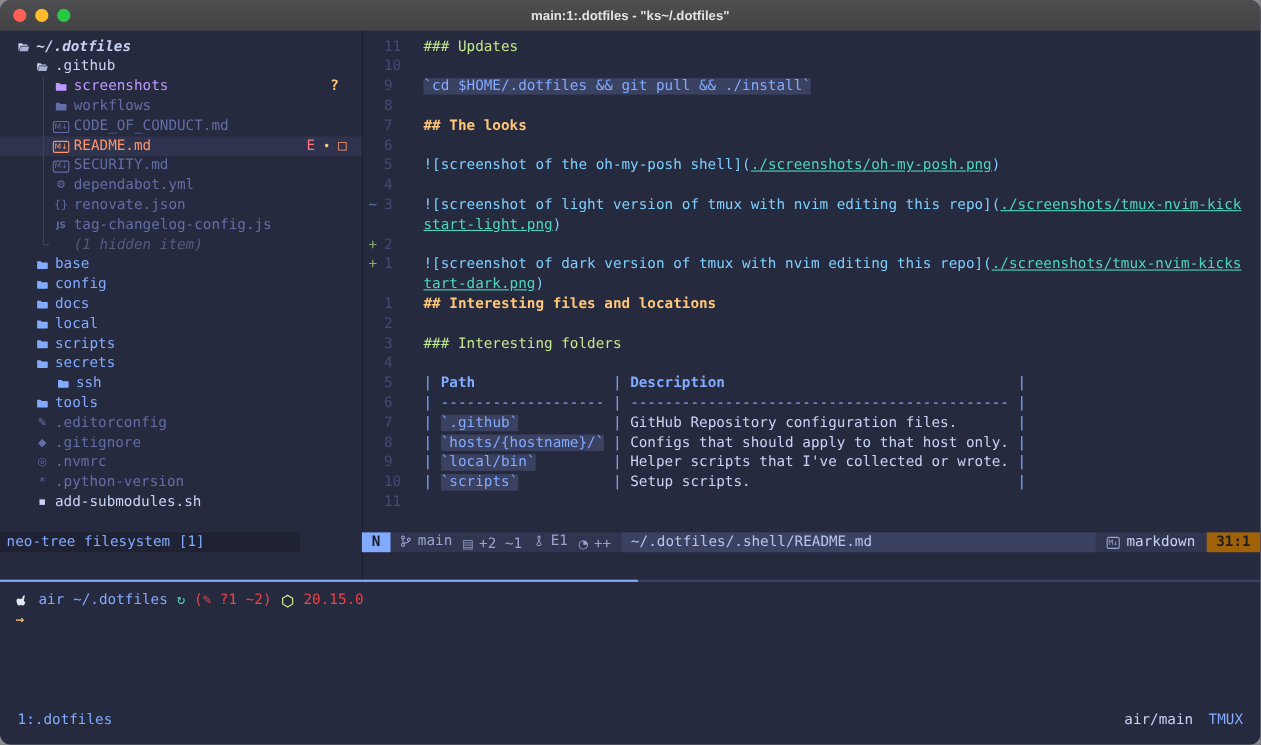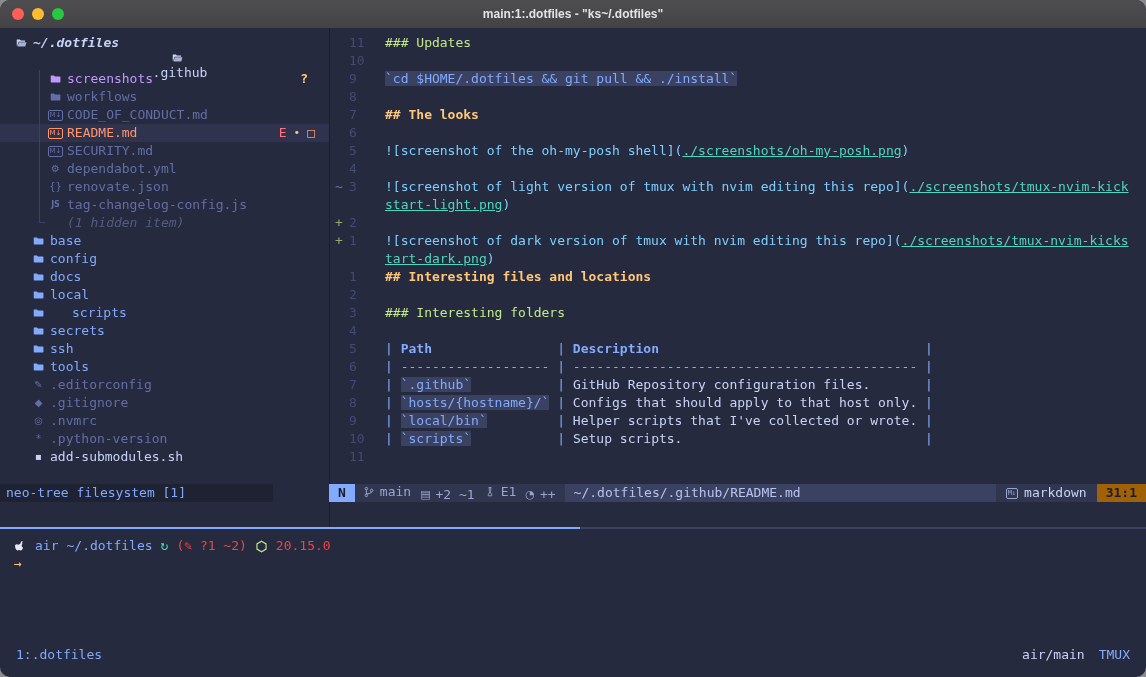--- a/index.html
+++ b/index.html
@@ -98,21 +98,21 @@
     <div class="title">main:1:.dotfiles - "ks~/.dotfiles"</div>
   </div>
 
   <div class="nvim">
     <div class="sidebar">
       <div class="tree" id="tree">
           <div class="srow st-root" style="padding-left: 14px;"><span class="ic"><svg width="12" height="12" viewBox="0 0 16 16">
                 <path d="M1 3.2h4.2l1.4 1.5H12v1.5H3.4L1.6 12H1.9a.9.9 0 0 1-.9-.9z" fill="currentColor"></path>
                 <path d="M3.8 6.9H14l-1.7 5.8H2.1z" fill="currentColor" opacity=".8"></path>
               </svg></span><span>~/.dotfiles</span></div>
-          <div class="srow st-open-dir" style="padding-left: 31px; flex-direction: column;"><span class="ic"><svg width="12" height="12" viewBox="0 0 16 16">
+          <div class="srow st-open-dir" style="padding-left: 31px;"><span class="ic"><svg width="12" height="12" viewBox="0 0 16 16">
                 <path d="M1 3.2h4.2l1.4 1.5H12v1.5H3.4L1.6 12H1.9a.9.9 0 0 1-.9-.9z" fill="currentColor"></path>
                 <path d="M3.8 6.9H14l-1.7 5.8H2.1z" fill="currentColor" opacity=".8"></path>
               </svg></span><span>.github</span></div>
           <div class="srow st-purple" style="padding-left: 48px;"><span class="ic"><svg width="12" height="12" viewBox="0 0 16 16">
                 <path d="M1 3.2h4.2l1.4 1.5H13a.9.9 0 0 1 .9.9v6.2a.9.9 0 0 1-.9.9H1.9a.9.9 0 0 1-.9-.9z" fill="currentColor"></path>
               </svg></span><span>screenshots</span><span class="badge">?</span></div>
           <div class="srow st-dim" style="padding-left: 48px;"><span class="ic"><svg width="12" height="12" viewBox="0 0 16 16">
                 <path d="M1 3.2h4.2l1.4 1.5H13a.9.9 0 0 1 .9.9v6.2a.9.9 0 0 1-.9.9H1.9a.9.9 0 0 1-.9-.9z" fill="currentColor"></path>
               </svg></span><span>workflows</span></div>
           <div class="srow st-dim" style="padding-left: 48px;"><span class="ic"><span style="font-size:7px;border:1px solid currentColor;border-radius:2px;padding:0 1px;line-height:9px;">M↓</span></span><span>CODE_OF_CONDUCT.md</span></div>
@@ -127,27 +127,27 @@
               </svg></span><span>base</span></div>
           <div class="srow st-dir" style="padding-left: 31px;"><span class="ic"><svg width="12" height="12" viewBox="0 0 16 16">
                 <path d="M1 3.2h4.2l1.4 1.5H13a.9.9 0 0 1 .9.9v6.2a.9.9 0 0 1-.9.9H1.9a.9.9 0 0 1-.9-.9z" fill="currentColor"></path>
               </svg></span><span>config</span></div>
           <div class="srow st-dir" style="padding-left: 31px;"><span class="ic"><svg width="12" height="12" viewBox="0 0 16 16">
                 <path d="M1 3.2h4.2l1.4 1.5H13a.9.9 0 0 1 .9.9v6.2a.9.9 0 0 1-.9.9H1.9a.9.9 0 0 1-.9-.9z" fill="currentColor"></path>
               </svg></span><span>docs</span></div>
           <div class="srow st-dir" style="padding-left: 31px;"><span class="ic"><svg width="12" height="12" viewBox="0 0 16 16">
                 <path d="M1 3.2h4.2l1.4 1.5H13a.9.9 0 0 1 .9.9v6.2a.9.9 0 0 1-.9.9H1.9a.9.9 0 0 1-.9-.9z" fill="currentColor"></path>
               </svg></span><span>local</span></div>
-          <div class="srow st-dir" style="padding-left: 31px; gap: 22px;"><span class="ic"><svg width="12" height="12" viewBox="0 0 16 16">
+          <div class="srow st-dir" style="padding-left: 31px;"><span class="ic"><svg width="12" height="12" viewBox="0 0 16 16">
                 <path d="M1 3.2h4.2l1.4 1.5H13a.9.9 0 0 1 .9.9v6.2a.9.9 0 0 1-.9.9H1.9a.9.9 0 0 1-.9-.9z" fill="currentColor"></path>
               </svg></span><span>scripts</span></div>
           <div class="srow st-dir" style="padding-left: 31px;"><span class="ic"><svg width="12" height="12" viewBox="0 0 16 16">
                 <path d="M1 3.2h4.2l1.4 1.5H13a.9.9 0 0 1 .9.9v6.2a.9.9 0 0 1-.9.9H1.9a.9.9 0 0 1-.9-.9z" fill="currentColor"></path>
               </svg></span><span>secrets</span></div>
-          <div class="srow st-dir" style="padding-left: 31px;"><span class="ic"><svg width="12" height="12" viewBox="0 0 16 16">
+          <div class="srow st-dir" style="padding-left: 50px;"><span class="ic"><svg width="12" height="12" viewBox="0 0 16 16">
                 <path d="M1 3.2h4.2l1.4 1.5H13a.9.9 0 0 1 .9.9v6.2a.9.9 0 0 1-.9.9H1.9a.9.9 0 0 1-.9-.9z" fill="currentColor"></path>
               </svg></span><span>ssh</span></div>
           <div class="srow st-dir" style="padding-left: 31px;"><span class="ic"><svg width="12" height="12" viewBox="0 0 16 16">
                 <path d="M1 3.2h4.2l1.4 1.5H13a.9.9 0 0 1 .9.9v6.2a.9.9 0 0 1-.9.9H1.9a.9.9 0 0 1-.9-.9z" fill="currentColor"></path>
               </svg></span><span>tools</span></div>
           <div class="srow st-dim" style="padding-left: 31px;"><span class="ic">✎</span><span>.editorconfig</span></div>
           <div class="srow st-dim" style="padding-left: 31px;"><span class="ic">◆</span><span>.gitignore</span></div>
           <div class="srow st-dim" style="padding-left: 31px;"><span class="ic">◎</span><span>.nvmrc</span></div>
           <div class="srow st-dim" style="padding-left: 31px;"><span class="ic">*</span><span>.python-version</span></div>
           <div class="srow st-file" style="padding-left: 31px;"><span class="ic">▪</span><span>add-submodules.sh</span></div>
@@ -206,21 +206,21 @@
             <span class="ic">
               <svg width="12" height="12" viewBox="0 0 16 16">
                 <path d="M6.2 2h3.6M7 2.2v3.6l3.4 5.8a1 1 0 0 1-.86 1.5H6.46a1 1 0 0 1-.86-1.5L9 5.8V2.2" fill="none" stroke="#9aa5ce" stroke-width="1.2"></path>
               </svg>
             </span>
             <span>E1</span>
           </span><span class="slseg">
             <span class="ic">◔</span>
             <span>++</span>
           </span></span>
-      <span class="slpath">~/.dotfiles/.github/README.md</span>
+      <span class="slpath">~/.dotfiles/.shell/README.md</span>
       <span class="ftwrap">
         <span class="mdicon">M↓</span>
         <span>markdown</span>
       </span>
       <span class="pos">31:1</span>
     </div>
   </div>
 
   <div class="pane-border"></div>
 

